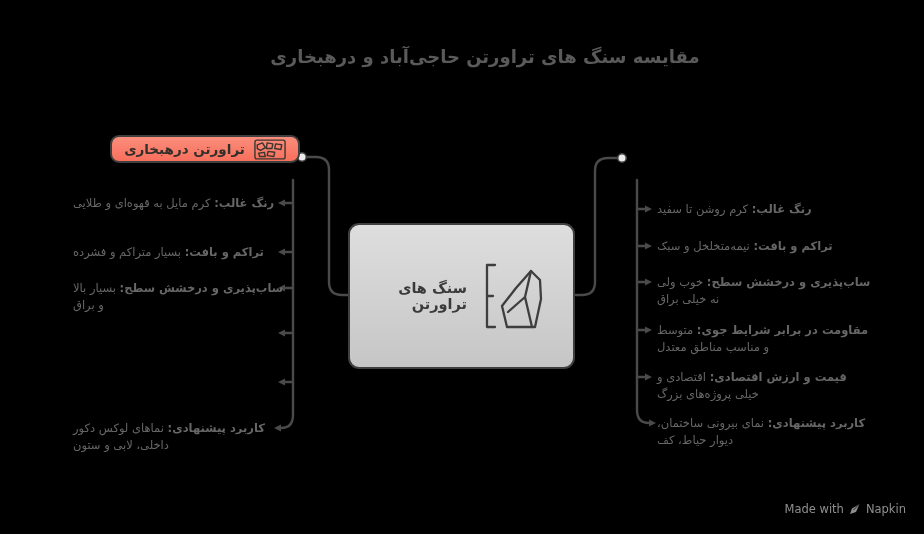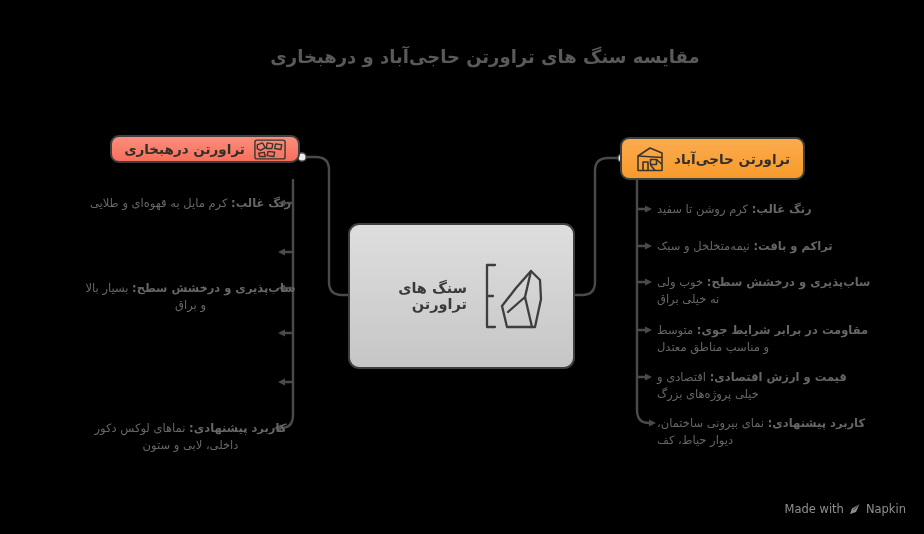--- a/index.html
+++ b/index.html
@@ -18,21 +18,21 @@
         background:linear-gradient(180deg,#fbab4e 0%,#f79a2b 100%);}
   .node-center{left:348px;top:223px;width:227px;height:146px;border-radius:11px;
         background:linear-gradient(180deg,#dedede 0%,#c6c6c6 100%);
         flex-direction:row;gap:6px;border-width:2.5px;}
   .node-center .clabel{font-size:14.5px;color:#3a3a3a;direction:rtl;}
   .nicon{flex:0 0 auto;display:block;}
 
   .item{position:absolute;width:215px;font-size:11.5px;line-height:17px;color:#676767;
         direction:rtl;}
   .item .lbl{font-weight:bold;}
-  .item-l{left:83px;text-align:center;}
+  .item-l{left:73px;text-align:left;}
   .item-r{left:657px;text-align:left;}
   .l1{top:195px}.l2{top:244px}.l3{top:280px}.l4{top:325px}.l5{top:374px}.l6{top:420px}
   .r1{top:201px}.r2{top:238px}.r3{top:274px}.r4{top:322px}.r5{top:369px}.r6{top:415px}
 
   .watermark{position:absolute;right:18px;bottom:18px;display:flex;align-items:center;gap:5px;
         color:#8f8f8f;font-size:11.5px;cursor:pointer;}
 </style>
 </head>
 <body>
 
@@ -78,41 +78,32 @@
       <rect x="1" y="1" width="32" height="20" rx="2"></rect>
       <path d="M3.5 6 L9 4 L12 9 L7 12 L3.5 10 Z"></path>
       <path d="M14 4 L20 5 L19 10 L13 10 Z"></path>
       <path d="M23 5 L29.5 6 L28.5 11 L22 10 Z"></path>
       <path d="M5 15 L11 14 L12 18.5 L6 18.5 Z"></path>
       <path d="M15 13 L22 14 L21 18.5 L14 17.5 Z"></path>
     </svg>
     <span>تراورتن درهبخاری</span>
   </div>
 
-  <div class="node node-orange">
-    <span>تراورتن حاجی‌آباد</span>
-    <svg class="nicon" width="30" height="28" viewBox="0 0 30 28" fill="none" stroke="#3a362f" stroke-width="1.6" stroke-linejoin="round">
-      <path d="M3 11 L15 3 L27 8 V25.5 H3 Z"></path>
-      <path d="M3 11 L27 12.5"></path>
-      <path d="M8 25.5 V17 H13 V25.5 M13 17 L13 25"></path>
-      <path d="M15.5 14.5 H21.5 V19.5 H15.5 Z"></path>
-      <path d="M21.5 14.5 L26.5 19 M15.5 20 L20 25.5"></path>
-    </svg>
-  </div>
 
   <div class="node node-center">
     <svg class="nicon" width="100" height="78" viewBox="0 0 100 78" fill="none" stroke="#3e3e3e" stroke-width="2.3" stroke-linejoin="round" stroke-linecap="round">
       <path d="M22 8 H14 V70 H22 M14 39 H20"></path>
       <path d="M34 70 L29 49 L43 31 L58 14 L67 23 L68 42 L62 70 Z"></path>
       <path d="M58 14 L52 40 L35 55 M52 40 L59 70"></path>
     </svg>
     <div class="clabel">سنگ های تراورتن</div>
   </div>
 
   <div class="item item-l l1"><span class="lbl">رنگ غالب:</span> <span>کرم مایل به قهوه‌ای و طلایی</span></div>
+  <div class="item item-l l2"><span class="lbl">تراکم و بافت:</span> <span>بسیار متراکم و فشرده</span></div>
   <div class="item item-l l3"><span class="lbl">ساب‌پذیری و درخشش سطح:</span> <span>بسیار بالا و براق</span></div>
   <div class="item item-l l6"><span class="lbl">کاربرد پیشنهادی:</span> <span>نماهای لوکس دکور داخلی، لابی و ستون</span></div>
 
   <div class="item item-r r1"><span class="lbl">رنگ غالب:</span> <span>کرم روشن تا سفید</span></div>
   <div class="item item-r r2"><span class="lbl">تراکم و بافت:</span> <span>نیمه‌متخلخل و سبک</span></div>
   <div class="item item-r r3"><span class="lbl">ساب‌پذیری و درخشش سطح:</span> <span>خوب ولی نه خیلی براق</span></div>
   <div class="item item-r r4"><span class="lbl">مقاومت در برابر شرایط جوی:</span> <span>متوسط و مناسب مناطق معتدل</span></div>
   <div class="item item-r r5"><span class="lbl">قیمت و ارزش اقتصادی:</span> <span>اقتصادی و خیلی پروژه‌های بزرگ</span></div>
   <div class="item item-r r6"><span class="lbl">کاربرد پیشنهادی:</span> <span>نمای بیرونی ساختمان، دیوار حیاط، کف</span></div>
 

